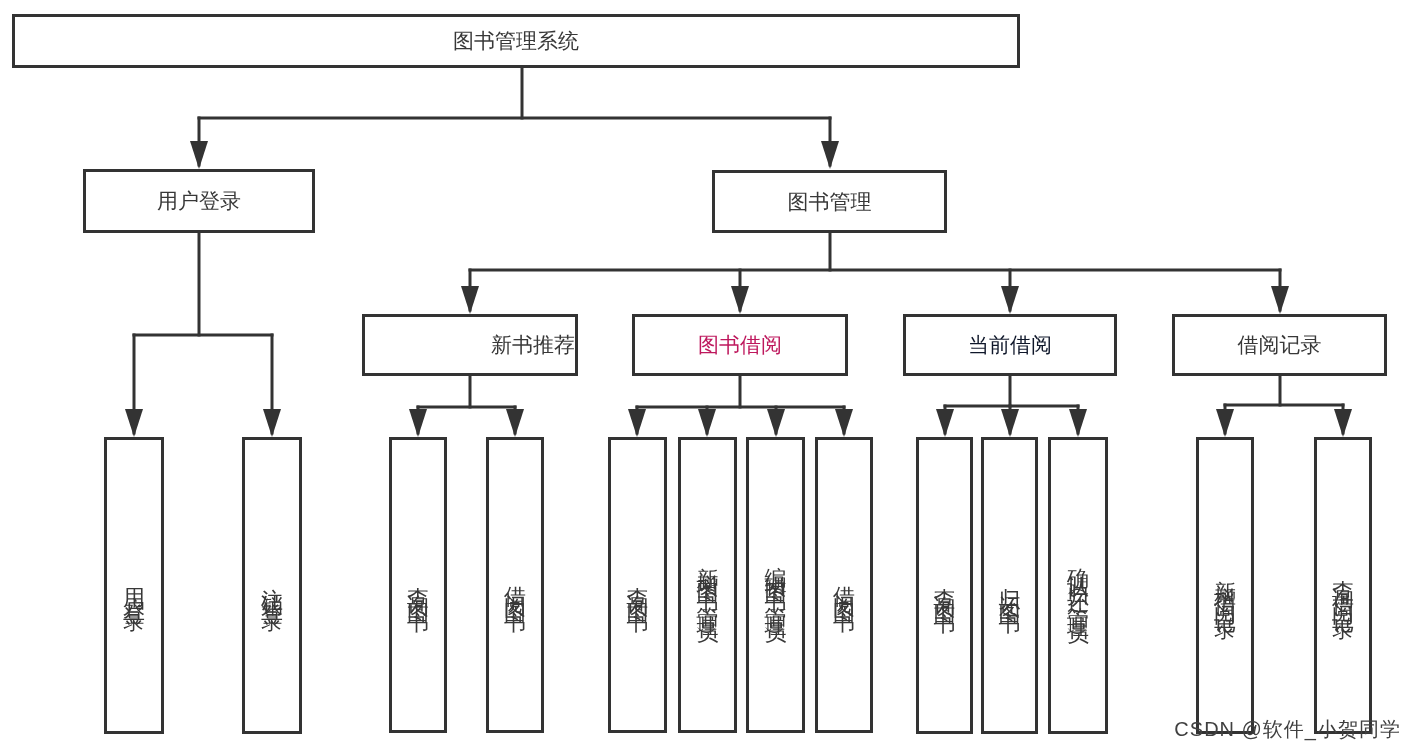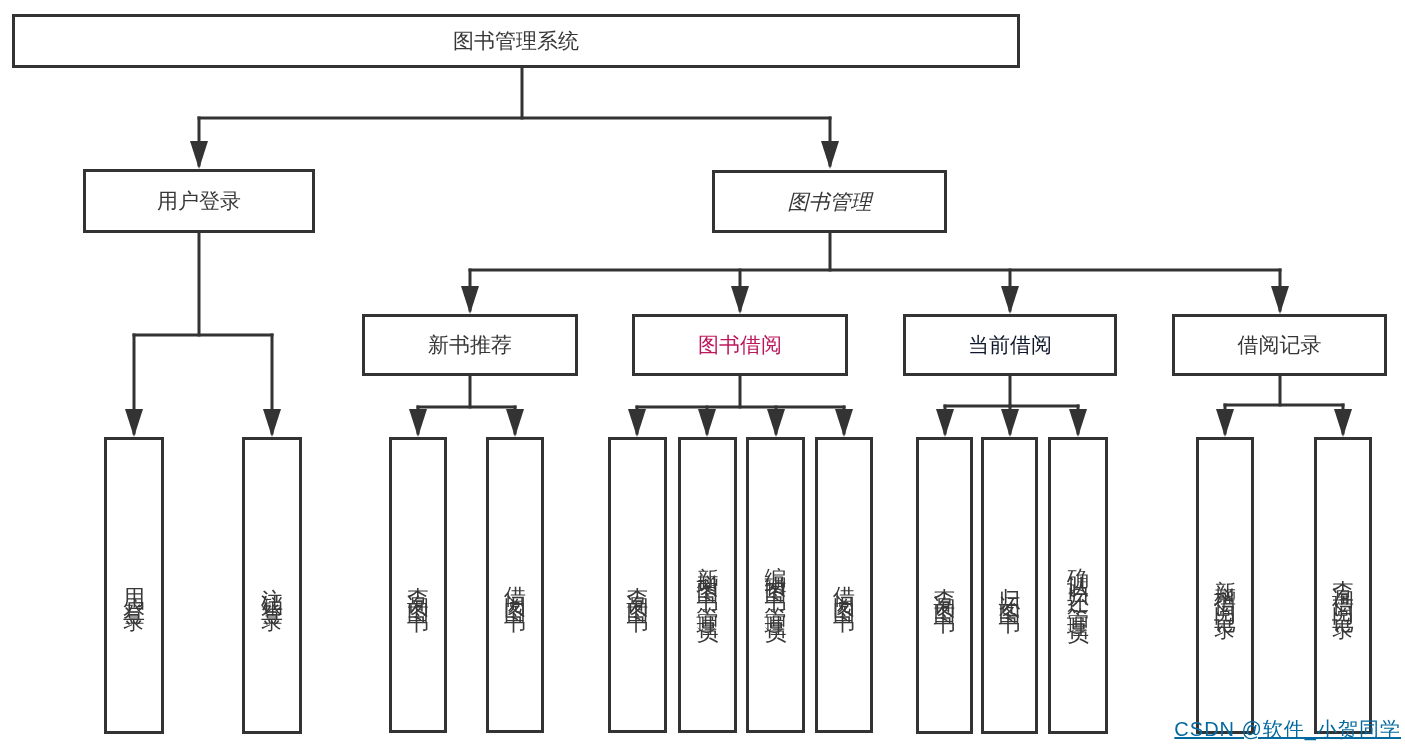--- a/index.html
+++ b/index.html
@@ -105,31 +105,31 @@
       <polygon points="1001,409 1019,409 1010,437" fill="#333333"></polygon>
       <line x1="1078" y1="406" x2="1078" y2="433" stroke="#333333" stroke-width="3" stroke-linecap="square"></line>
       <polygon points="1069,409 1087,409 1078,437" fill="#333333"></polygon>
       <line x1="1280" y1="376" x2="1280" y2="405" stroke="#333333" stroke-width="3" stroke-linecap="square"></line>
       <line x1="1225" y1="405" x2="1343" y2="405" stroke="#333333" stroke-width="3" stroke-linecap="square"></line>
       <line x1="1225" y1="405" x2="1225" y2="433" stroke="#333333" stroke-width="3" stroke-linecap="square"></line>
       <polygon points="1216,409 1234,409 1225,437" fill="#333333"></polygon>
       <line x1="1343" y1="405" x2="1343" y2="433" stroke="#333333" stroke-width="3" stroke-linecap="square"></line>
       <polygon points="1334,409 1352,409 1343,437" fill="#333333"></polygon>
     </svg>
-  <div id="watermark" style="color: #0369a1; text-decoration: underline;">CSDN @软件_小贺同学</div>
+  <div id="watermark" style="color: #404040;">CSDN @软件_小贺同学</div>
 <div class="node" style="left: 12px; top: 14px; width: 1008px; height: 54px; border-color: rgb(51, 51, 51); color: rgb(56, 56, 56);">
       <span class="node-label">图书管理系统</span>
     </div>
     <div class="node" style="left: 83px; top: 169px; width: 232px; height: 64px; border-color: rgb(51, 51, 51); color: rgb(56, 56, 56);">
       <span class="node-label">用户登录</span>
     </div>
-    <div class="node" style="left: 712px; top: 170px; width: 235px; height: 63px; border-color: rgb(51, 51, 51); color: rgb(56, 56, 56); font-style: italic;">
+    <div class="node" style="left: 712px; top: 170px; width: 235px; height: 63px; border-color: rgb(51, 51, 51); color: rgb(56, 56, 56);">
       <span class="node-label">图书管理</span>
     </div>
-    <div class="node" style="left: 362px; top: 314px; width: 216px; height: 62px; border-color: rgb(51, 51, 51); color: rgb(56, 56, 56);">
+    <div class="node" style="left: 362px; top: 314px; width: 216px; height: 62px; border-color: rgb(51, 51, 51); color: rgb(56, 56, 56); justify-content: flex-end;">
       <span class="node-label">新书推荐</span>
     </div>
     <div class="node" style="left: 632px; top: 314px; width: 216px; height: 62px; border-color: rgb(51, 51, 51); color: #be185d;">
       <span class="node-label">图书借阅</span>
     </div>
     <div class="node" style="left: 903px; top: 314px; width: 214px; height: 62px; border-color: rgb(51, 51, 51); color: #0f172a;">
       <span class="node-label">当前借阅</span>
     </div>
     <div class="node" style="left: 1172px; top: 314px; width: 215px; height: 62px; border-color: rgb(51, 51, 51); color: rgb(56, 56, 56);">
       <span class="node-label">借阅记录</span>

